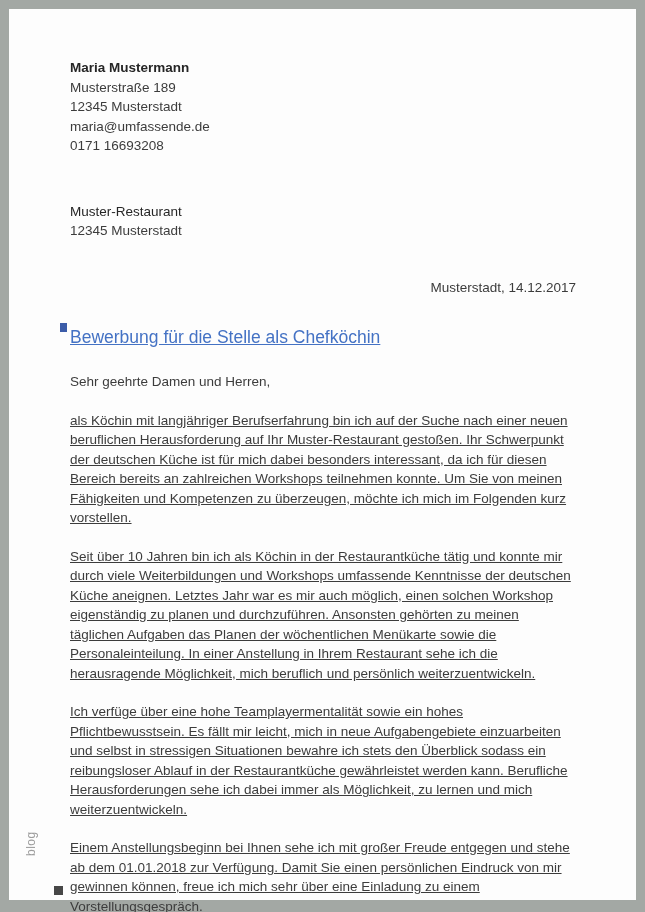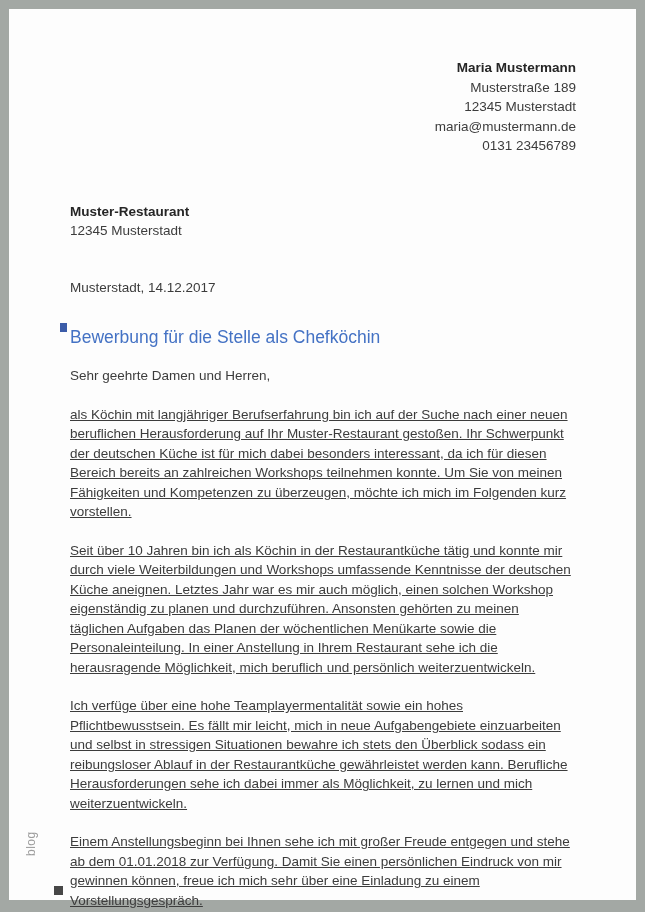--- a/index.html
+++ b/index.html
@@ -13,39 +13,40 @@
   .page {
     position: absolute;
     top: 9px; left: 9px; right: 9px; bottom: 12px;
     background: #fdfdfd;
     box-sizing: border-box;
     padding: 49px 60px 0 61px;
     color: #3c3c3c;
     font-size: 13.5px;
     line-height: 19.5px;
   }
-  .sender-block { text-align: right; }
+  .sender-block { text-align: left; }
   .sender-block .name { font-weight: bold; color: #262626; }
   .recipient-block { margin-top: 46px; text-align: left; }
-  .recipient-block .name { font-weight: bold; color: #262626; }
-  .dateline { margin-top: 37px; }
+  .recipient-block .name { font-weight: normal; color: #262626; }
+  .dateline { margin-top: 37px; text-align: right; }
   .subject {
     position: relative;
     margin-top: 29px;
     color: #4472c4;
     font-size: 17.5px;
     line-height: 22px;
+    text-decoration: underline;
   }
   .subject .bullet {
     position: absolute;
     left: -10px; top: -3px;
     width: 7px; height: 9px;
     background: #3b5ca8;
   }
-  .salutation { margin-top: 18px; }
+  .salutation { margin-top: 24px; }
   .body-par { margin: 19px 0 0 0; text-decoration: underline; }
   .watermark {
     position: absolute;
     left: 24px; top: 856px;
     color: #9d9d9d;
     font-size: 12px;
     letter-spacing: 0.5px;
     transform: rotate(-90deg);
     transform-origin: left top;
     white-space: nowrap;
@@ -59,22 +60,22 @@
 </style>
 </head>
 <body>
 
 <div class="page">
 
   <div class="sender-block">
     <div class="name">Maria Mustermann</div>
     <div>Musterstraße 189</div>
     <div>12345 Musterstadt</div>
-    <div>maria@mustermann.de</div>
-    <div>0131 23456789</div>
+    <div>maria@umfassende.de</div>
+    <div>0171 16693208</div>
   </div>
 
   <div class="recipient-block">
     <div class="name">Muster-Restaurant</div>
     <div>12345 Musterstadt</div>
   </div>
 
   <div class="dateline">Musterstadt, 14.12.2017</div>
 
   <div class="subject">

